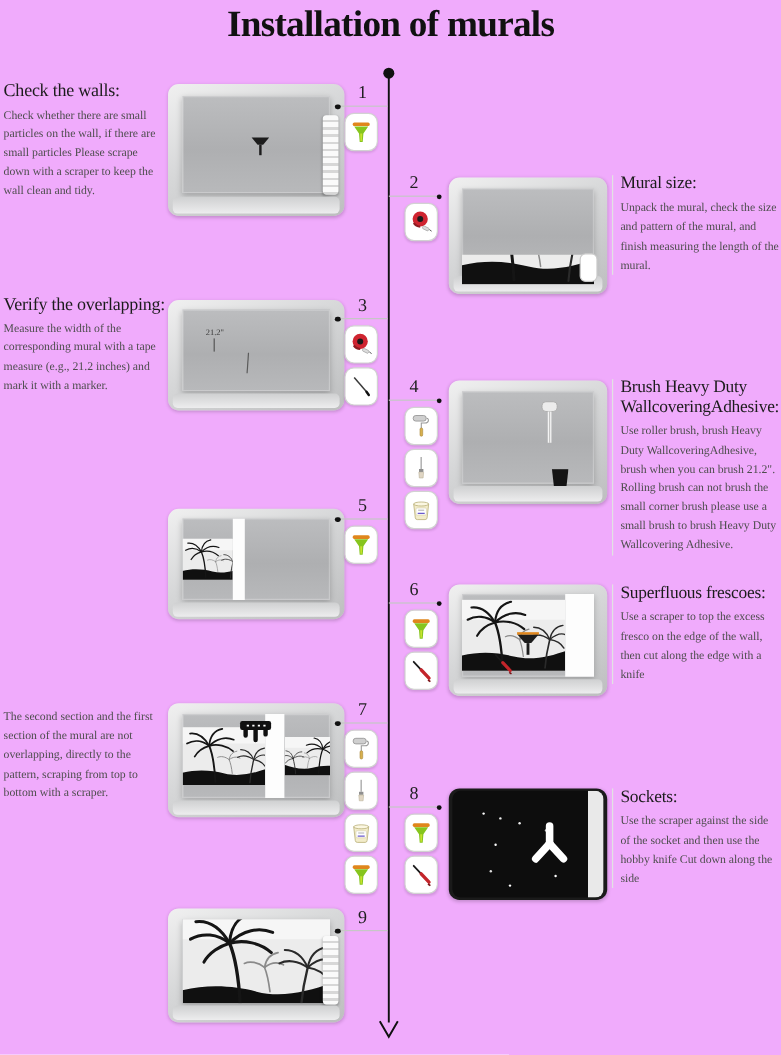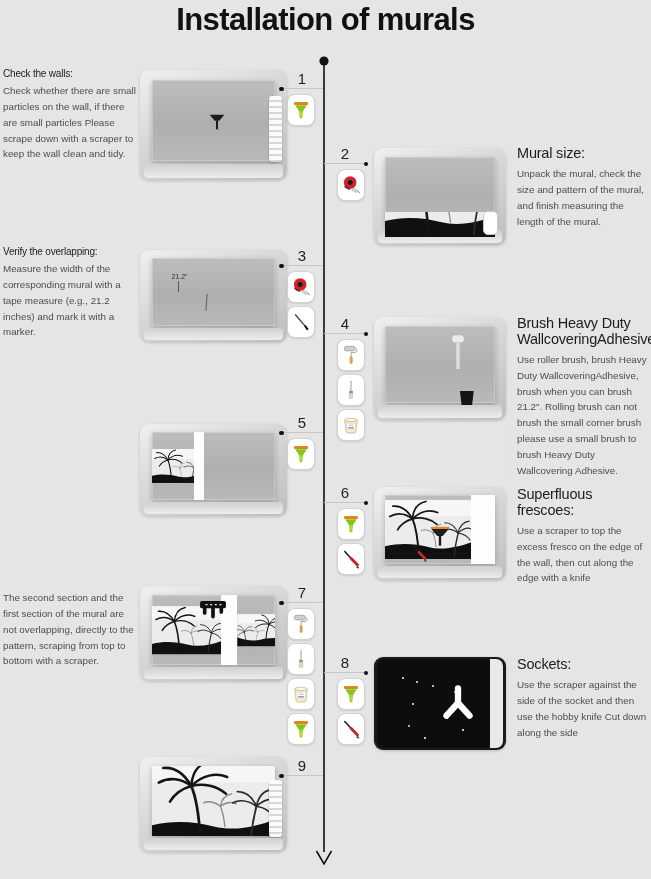--- a/index.html
+++ b/index.html
@@ -1,17 +1,17 @@
 <!DOCTYPE html>
 <html><head>
 <meta charset="utf-8">
 <style>
   html,body{margin:0;padding:0;background:#fff;}
-  .page{position:relative;width:651px;height:879px;background:#e5e5e5;overflow:hidden;
-        font-family:Liberation Sans, sans-serif;color:#1c1c1c;}
+  .page{position:relative;width:651px;height:879px;background:#f0abfc;overflow:hidden;
+        font-family:Liberation Serif, serif;color:#1c1c1c;}
   
   .title{position:absolute;top:2px;left:0;width:651px;text-align:center;
          font-size:31px;font-weight:700;letter-spacing:-0.6px;color:#111;}
   .subtitle{position:absolute;top:37px;left:0;width:651px;text-align:center;
             font-size:12.5px;color:#2b2b2b;}
   
   .timeline{position:absolute;left:312px;top:52px;}
   
   .connector{position:absolute;width:42px;height:19px;border-bottom:1px solid #c6c6c6;
              text-align:center;font-size:15px;color:#1f1f1f;line-height:19px;}
@@ -21,21 +21,21 @@
   .connector.cr .dot{right:-2px;}
   
   .tbox{position:absolute;width:26px;height:30px;border:1px solid #d2d2d2;border-radius:8px;
         background:#fff;box-shadow:0 1px 2px rgba(0,0,0,.12);
         display:flex;align-items:center;justify-content:center;}
   .tbox svg{width:20px;height:24px;}
   
   .tblock{position:absolute;}
   .tblock.ltext{left:3px;width:135px;}
   .tblock.rtext{left:510px;width:139px;border-left:1px solid #e2e2e2;padding-left:6px;box-sizing:border-box;}
-  .step-title{font-size:10px;line-height:1.1;letter-spacing:-0.2px;color:#1c1c1c;}
+  .step-title{font-size:15px;line-height:1.1;letter-spacing:-0.2px;color:#1c1c1c;}
   .rtext .step-title{font-size:14.5px;}
   .step-desc{font-size:9.8px;line-height:1.62;color:#4d4d4d;margin-top:4px;}
   
   .room{position:absolute;border-radius:9px;overflow:hidden;
         background:linear-gradient(155deg,#f0f0f0 0%,#d6d7d8 45%,#bdbebf 100%);
         box-shadow:0 1px 3px rgba(0,0,0,.18);}
   .wall{position:absolute;left:8%;right:8%;top:9%;bottom:17%;overflow:hidden;
         background:linear-gradient(180deg,#bcbdbf 0%,#aeafb1 55%,#b8b9bb 100%);
         box-shadow:inset 0 0 0 1px rgba(255,255,255,.25),0 2px 5px rgba(0,0,0,.22);}
   .floor{position:absolute;left:3%;right:3%;bottom:2%;height:13%;border-radius:4px;

